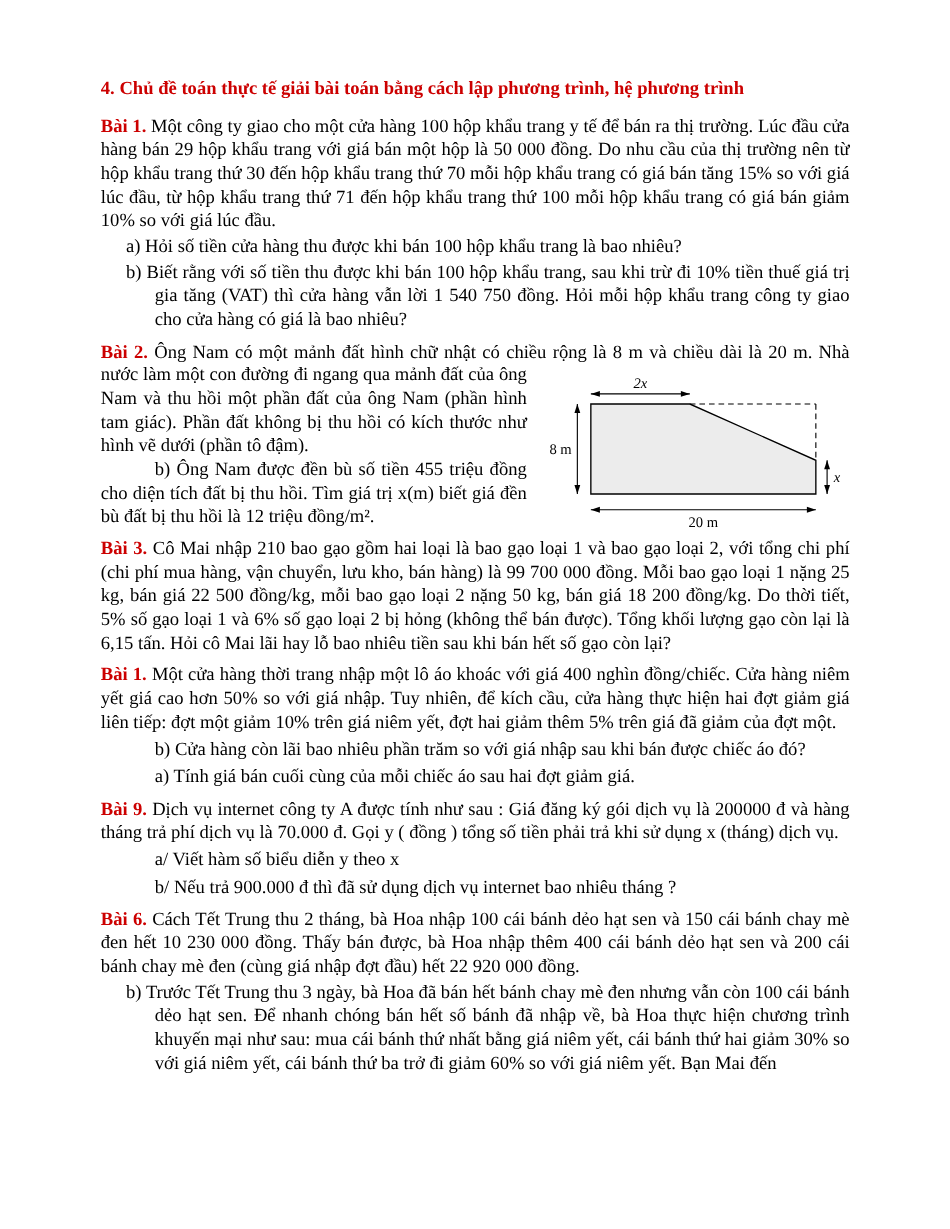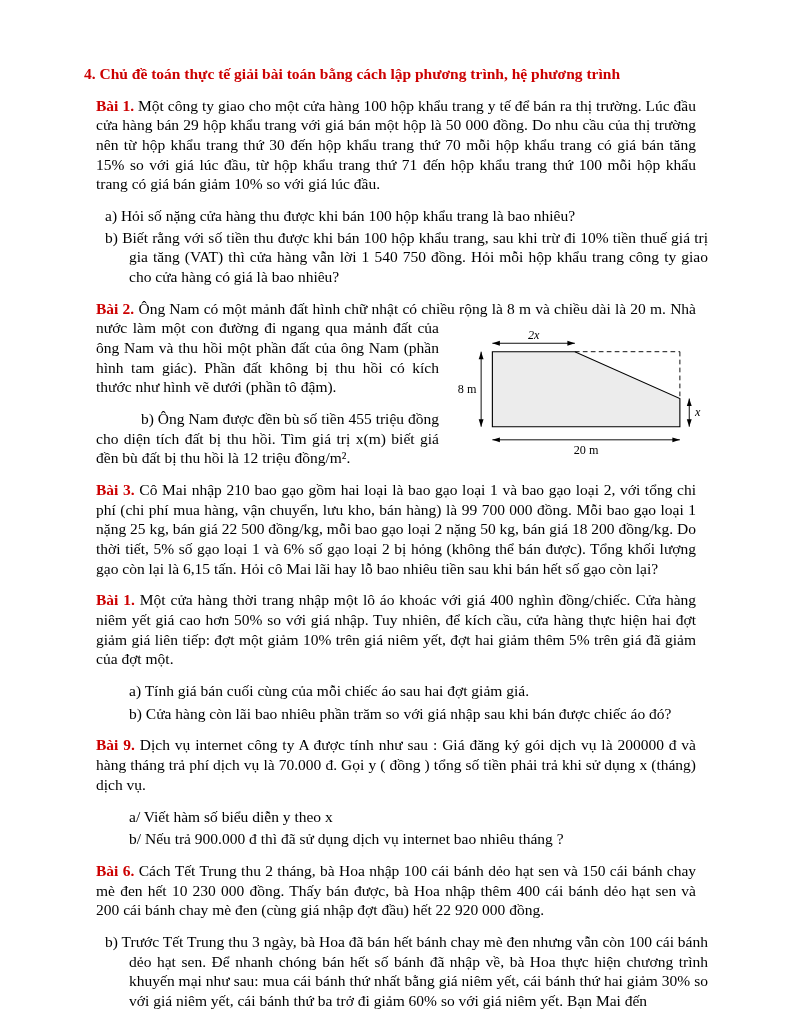--- a/index.html
+++ b/index.html
@@ -14,21 +14,21 @@
     line-height: 1.27;
     color: #000;
     background: #ffffff;
   }
   .doc-title {
     color: #cc0000;
     font-weight: bold;
     margin: 0 0 12px 0;
   }
   .problem { margin: 0 0 7px 0; clear: both; }
-  .problem p { margin: 12px; text-align: justify; }
+  .problem p { margin: 0; text-align: justify; }
   .plabel { color: #cc0000; font-weight: bold; }
   .subitem {             
     padding-left: 45px;
     text-indent: -24px;
     margin: 2px 0 2px 0 !important;
   }
   .subitem2 {            
     padding-left: 45px;
     text-indent: 0;
     margin: 3px 0 3px 0 !important;
@@ -54,21 +54,21 @@
 </style>
 </head>
 <body>
 
 <div class="page">
 
   <p class="doc-title">4. Chủ đề toán thực tế giải bài toán bằng cách lập phương trình, hệ phương trình</p>
 
   <div class="problem">
     <p><span class="plabel">Bài 1.</span> <span>Một công ty giao cho một cửa hàng 100 hộp khẩu trang y tế để bán ra thị trường. Lúc đầu cửa hàng bán 29 hộp khẩu trang với giá bán một hộp là 50 000 đồng. Do nhu cầu của thị trường nên từ hộp khẩu trang thứ 30 đến hộp khẩu trang thứ 70 mỗi hộp khẩu trang có giá bán tăng 15% so với giá lúc đầu, từ hộp khẩu trang thứ 71 đến hộp khẩu trang thứ 100 mỗi hộp khẩu trang có giá bán giảm 10% so với giá lúc đầu.</span></p>
-    <p class="subitem"><span>a)</span> <span>Hỏi số nặng cửa hàng thu được khi bán 100 hộp khẩu trang là bao nhiêu?</span></p>
+    <p class="subitem"><span>a)</span> <span>Hỏi số tiền cửa hàng thu được khi bán 100 hộp khẩu trang là bao nhiêu?</span></p>
     <p class="subitem"><span>b)</span> <span>Biết rằng với số tiền thu được khi bán 100 hộp khẩu trang, sau khi trừ đi 10% tiền thuế giá trị gia tăng (VAT) thì cửa hàng vẫn lời 1 540 750 đồng. Hỏi mỗi hộp khẩu trang công ty giao cho cửa hàng có giá là bao nhiêu?</span></p>
   </div>
 
   <div class="problem">
     <div class="fig-spacer"></div>
     <figure class="fig">
       <svg width="255" height="130" viewBox="0 0 272 138" xmlns="http://www.w3.org/2000/svg">
 
         <polygon points="42,26 130,26 242,76 242,106 42,106" fill="#ececec" stroke="#000" stroke-width="1.2"></polygon>
 
@@ -99,22 +99,22 @@
     <p><span class="plabel">Bài 2.</span> <span>Ông Nam có một mảnh đất hình chữ nhật có chiều rộng là 8 m và chiều dài là 20 m. Nhà nước làm một con đường đi ngang qua mảnh đất của ông Nam và thu hồi một phần đất của ông Nam (phần hình tam giác). Phần đất không bị thu hồi có kích thước như hình vẽ dưới (phần tô đậm).</span></p>
     <p class="indent-para">b) Ông Nam được đền bù số tiền 455 triệu đồng cho diện tích đất bị thu hồi. Tìm giá trị x(m) biết giá đền bù đất bị thu hồi là 12 triệu đồng/m².</p>
   </div>
 
   <div class="problem">
     <p><span class="plabel">Bài 3.</span> <span>Cô Mai nhập 210 bao gạo gồm hai loại là bao gạo loại 1 và bao gạo loại 2, với tổng chi phí (chi phí mua hàng, vận chuyển, lưu kho, bán hàng) là 99 700 000 đồng. Mỗi bao gạo loại 1 nặng 25 kg, bán giá 22 500 đồng/kg, mỗi bao gạo loại 2 nặng 50 kg, bán giá 18 200 đồng/kg. Do thời tiết, 5% số gạo loại 1 và 6% số gạo loại 2 bị hỏng (không thể bán được). Tổng khối lượng gạo còn lại là 6,15 tấn. Hỏi cô Mai lãi hay lỗ bao nhiêu tiền sau khi bán hết số gạo còn lại?</span></p>
   </div>
 
   <div class="problem">
     <p><span class="plabel">Bài 1.</span> <span>Một cửa hàng thời trang nhập một lô áo khoác với giá 400 nghìn đồng/chiếc. Cửa hàng niêm yết giá cao hơn 50% so với giá nhập. Tuy nhiên, để kích cầu, cửa hàng thực hiện hai đợt giảm giá liên tiếp: đợt một giảm 10% trên giá niêm yết, đợt hai giảm thêm 5% trên giá đã giảm của đợt một.</span></p>
+    <p class="subitem2"><span>b)</span> <span>Cửa hàng còn lãi bao nhiêu phần trăm so với giá nhập sau khi bán được chiếc áo đó?</span></p>
     <p class="subitem2"><span>a)</span> <span>Tính giá bán cuối cùng của mỗi chiếc áo sau hai đợt giảm giá.</span></p>
-    <p class="subitem2"><span>b)</span> <span>Cửa hàng còn lãi bao nhiêu phần trăm so với giá nhập sau khi bán được chiếc áo đó?</span></p>
   </div>
 
   <div class="problem">
     <p><span class="plabel">Bài 9.</span> <span>Dịch vụ internet công ty A được tính như sau : Giá đăng ký gói dịch vụ là 200000 đ và hàng tháng trả phí dịch vụ là 70.000 đ. Gọi y ( đồng ) tổng số tiền phải trả khi sử dụng x (tháng) dịch vụ.</span></p>
     <p class="subitem2"><span>a/</span> <span>Viết hàm số biểu diễn y theo x</span></p>
     <p class="subitem2"><span>b/</span> <span>Nếu trả 900.000 đ  thì đã sử dụng dịch vụ internet bao nhiêu tháng ?</span></p>
   </div>
 
   <div class="problem">
     <p><span class="plabel">Bài 6.</span> <span>Cách Tết Trung thu 2 tháng, bà Hoa nhập 100 cái bánh dẻo hạt sen và 150 cái bánh chay mè đen hết 10 230 000 đồng. Thấy bán được, bà Hoa nhập thêm 400 cái bánh dẻo hạt sen và 200 cái bánh chay mè đen (cùng giá nhập đợt đầu) hết 22 920 000 đồng.</span></p>

